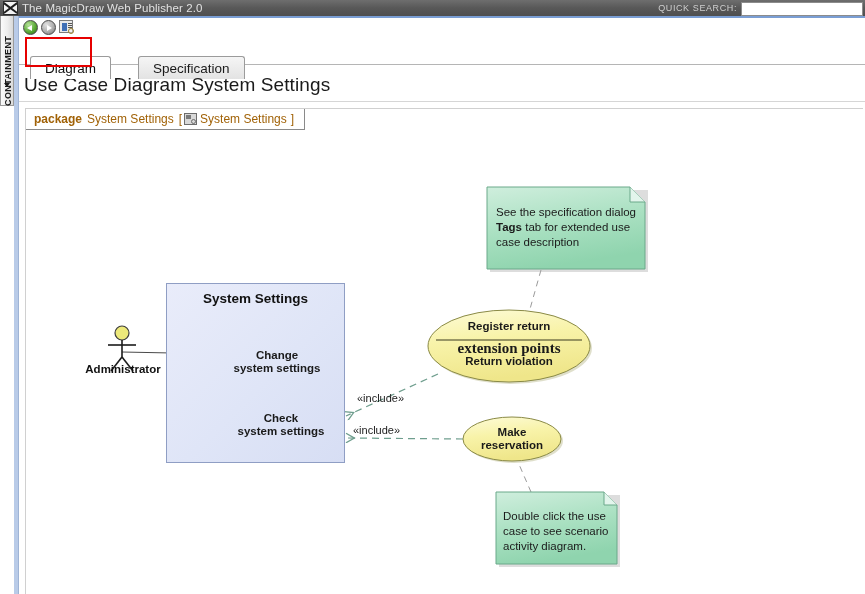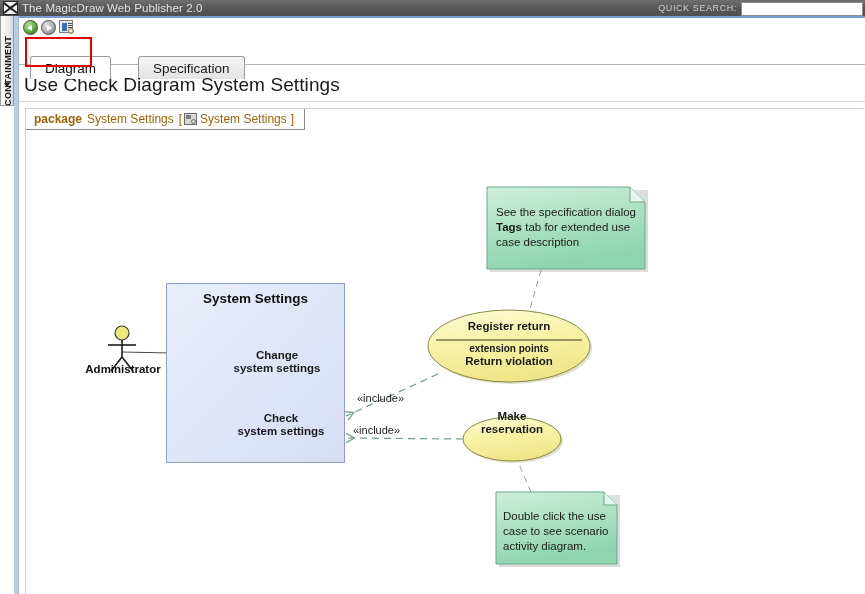--- a/index.html
+++ b/index.html
@@ -187,21 +187,21 @@
     font-size:11.5px;font-weight:bold;color:#111;
   }
 
   
   .uc{position:absolute;display:flex;align-items:center;justify-content:center;}
   .uc .lbl{
     position:relative;z-index:2;text-align:center;
     font-size:11.5px;font-weight:bold;color:#1a1a1a;line-height:13px;
   }
   .uc .lbl .sub{font-weight:bold;font-size:11.5px;}
-  .uc .lbl .ext{font-weight:bold;font-size:10px;}
+  .uc .lbl .ext{font-weight:bold;font-size:15px;font-family:Liberation Serif, serif;}
 
   .note-text{
     position:absolute;font-size:11.5px;color:#1b1b1b;line-height:15px;
   }
   .note-text b{font-weight:bold;}
 
   .inc-label{
     position:absolute;font-size:11px;color:#1b1b1b;white-space:nowrap;
   }
 </style>
@@ -249,21 +249,21 @@
   </div>
 
   <div class="tabstrip">
     <div class="tabs">
       <div class="tab active">Diagram</div>
       <div class="tab inactive">Specification</div>
     </div>
   </div>
   <div class="tab-highlight"></div>
 
-  <div class="heading">Use Check Diagram System Settings</div>
+  <div class="heading">Use Case Diagram System Settings</div>
   <div class="headrule"></div>
 
   <div class="canvas">
 
     <div class="pkgtab">
       <b>package</b>
       <span>System Settings</span>
       <span style="margin-left:5px;">[</span>
       <span class="pkg-icon"></span>
       <span>System Settings</span>
@@ -362,21 +362,21 @@
       </div>
 
       <div class="uc" style="left:402px;top:201px;width:162px;height:72px;align-items:flex-start;">
         <div class="lbl" style="width:100%;padding-top:10px;">
           <div>Register return</div>
           <div class="ext" style="margin-top:9px;">extension points</div>
           <div class="sub">Return violation</div>
         </div>
       </div>
 
-      <div class="uc" style="left:437px;top:292px;width:98px;height:44px;">
+      <div class="uc" style="left:437px;top:308px;width:98px;height:44px;">
         <div class="lbl">
           <div>Make</div>
           <div>reservation</div>
         </div>
       </div>
 
       <div class="note-text" style="left:470px;top:96px;width:142px;">
         <div>See the specification dialog</div>
         <div><b>Tags</b> tab for extended use</div>
         <div>case description</div>

